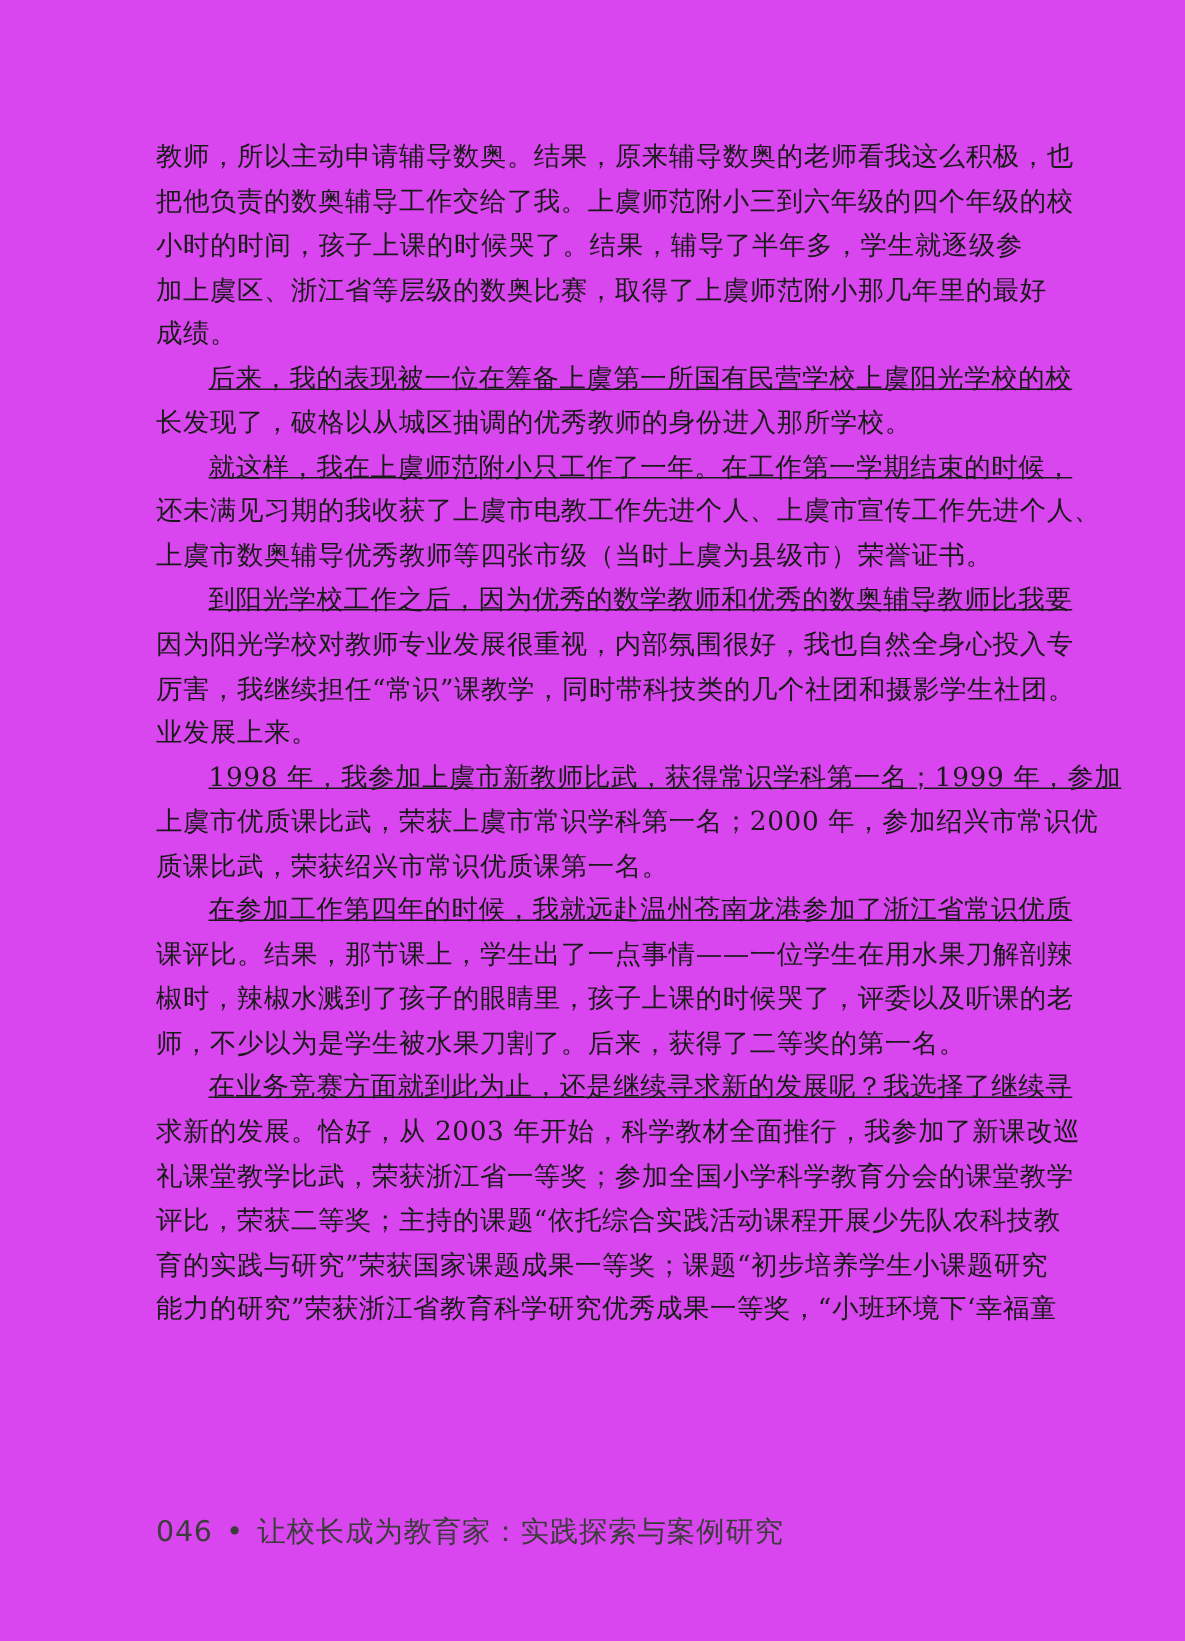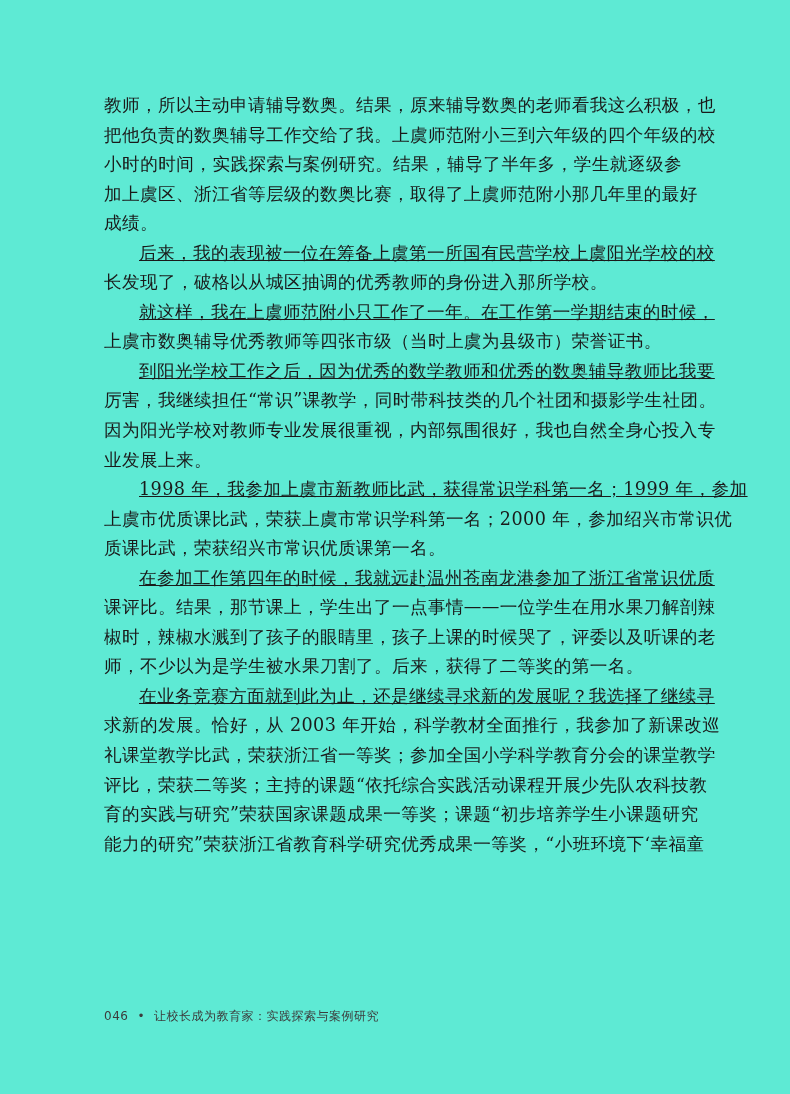--- a/index.html
+++ b/index.html
@@ -11,21 +11,21 @@
       width: 790px;
       height: 1094px;
       position: relative;
       overflow: hidden;
       color: #1e1e1e;
     }
     .page {
       position: absolute;
       left: 0; top: 0;
       width: 790px; height: 1094px;
-      background: #5eead4;
+      background: #d946ef;
     }
     .body-text {
       position: absolute;
       left: 104px;
       top: 91px;
       width: 580px;
       font-family: "DejaVu Serif", "Liberation Serif", serif;
       font-size: 17.6px;
       line-height: 29.55px;
       letter-spacing: 0.4px;
@@ -46,59 +46,60 @@
     .line.indent {
       padding-left: 35px;
       width: 543px;
       text-decoration: underline;
     }
     .footer {
       position: absolute;
       left: 104px;
       top: 1008px;
       font-family: "DejaVu Sans", "Liberation Sans", sans-serif;
-      font-size: 12px;
+      font-size: 19px;
       color: #3c3c3c;
       letter-spacing: 0.5px;
       white-space: nowrap;
     }
     .footer .dot {
       display: inline-block;
       margin: 0 9px;
     }
   </style>
 </head>
 <body>
 
 <div class="page">
 
   <div class="body-text">
 
     <div>
       <span class="line">教师，所以主动申请辅导数奥。结果，原来辅导数奥的老师看我这么积极，也</span>
       <span class="line">把他负责的数奥辅导工作交给了我。上虞师范附小三到六年级的四个年级的校</span>
-      <span class="line">小时的时间，实践探索与案例研究。结果，辅导了半年多，学生就逐级参</span>
+      <span class="line">小时的时间，孩子上课的时候哭了。结果，辅导了半年多，学生就逐级参</span>
       <span class="line">加上虞区、浙江省等层级的数奥比赛，取得了上虞师范附小那几年里的最好</span>
       <span class="line last">成绩。</span>
     </div>
 
     <div>
       <span class="line indent">后来，我的表现被一位在筹备上虞第一所国有民营学校上虞阳光学校的校</span>
       <span class="line last">长发现了，破格以从城区抽调的优秀教师的身份进入那所学校。</span>
     </div>
 
     <div>
       <span class="line indent">就这样，我在上虞师范附小只工作了一年。在工作第一学期结束的时候，</span>
+      <span class="line">还未满见习期的我收获了上虞市电教工作先进个人、上虞市宣传工作先进个人、</span>
       <span class="line last">上虞市数奥辅导优秀教师等四张市级（当时上虞为县级市）荣誉证书。</span>
     </div>
 
     <div>
       <span class="line indent">到阳光学校工作之后，因为优秀的数学教师和优秀的数奥辅导教师比我要</span>
+      <span class="line">因为阳光学校对教师专业发展很重视，内部氛围很好，我也自然全身心投入专</span>
       <span class="line">厉害，我继续担任“常识”课教学，同时带科技类的几个社团和摄影学生社团。</span>
-      <span class="line">因为阳光学校对教师专业发展很重视，内部氛围很好，我也自然全身心投入专</span>
       <span class="line last">业发展上来。</span>
     </div>
 
     <div>
       <span class="line indent">1998 年，我参加上虞市新教师比武，获得常识学科第一名；1999 年，参加</span>
       <span class="line">上虞市优质课比武，荣获上虞市常识学科第一名；2000 年，参加绍兴市常识优</span>
       <span class="line last">质课比武，荣获绍兴市常识优质课第一名。</span>
     </div>
 
     <div>

